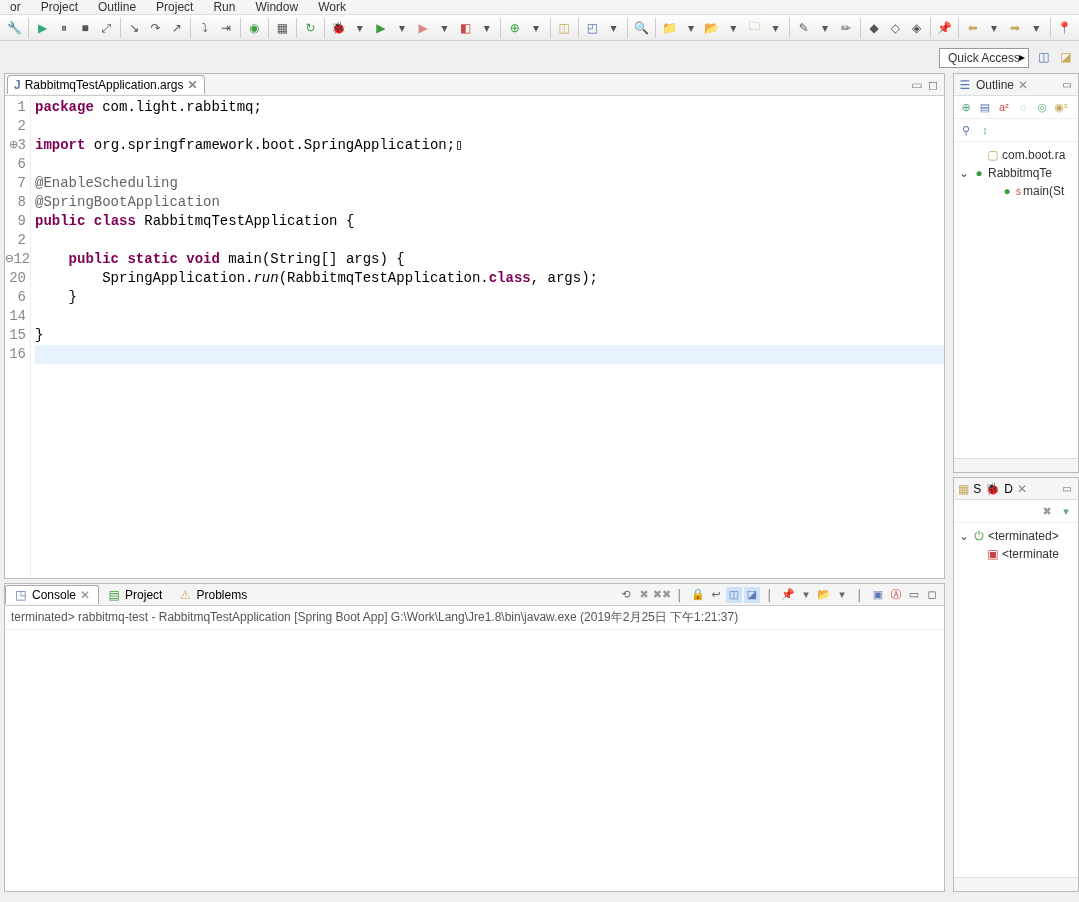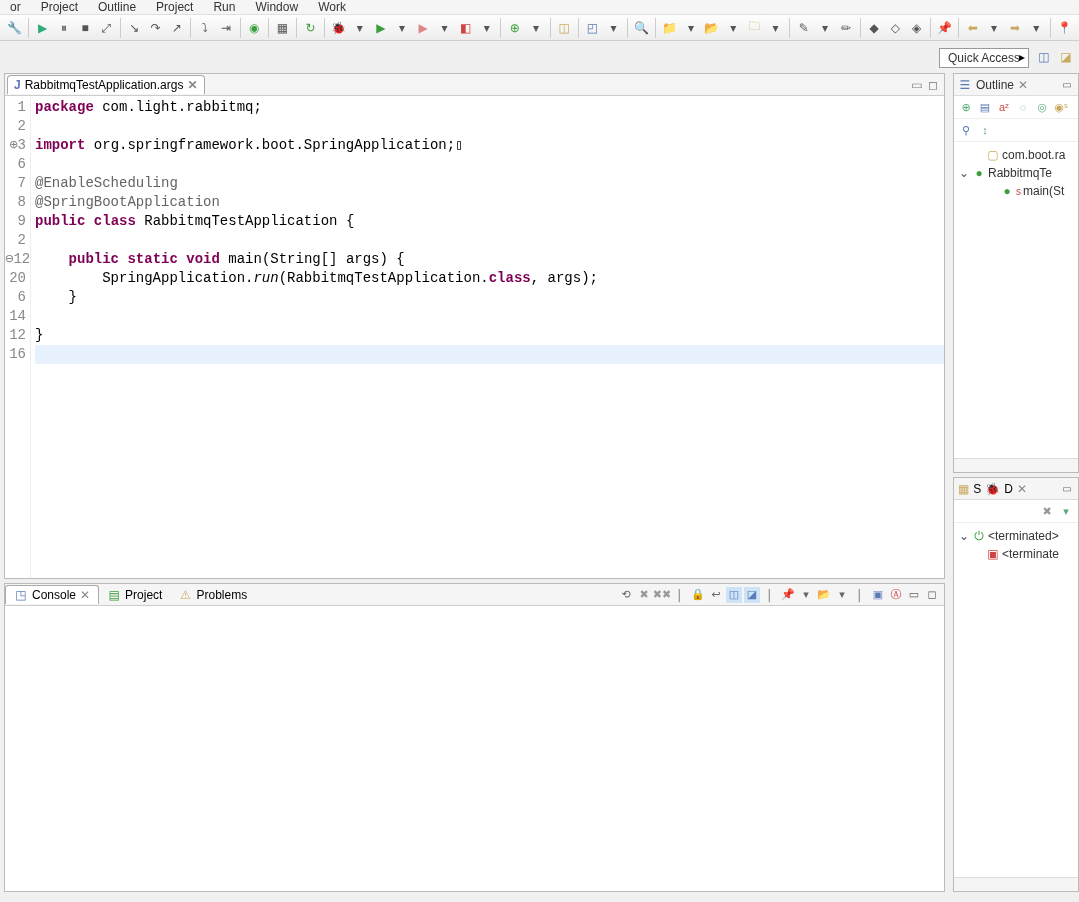--- a/index.html
+++ b/index.html
@@ -321,21 +321,21 @@
             <div>⊕3</div>
             <div>6</div>
             <div>7</div>
             <div>8</div>
             <div>9</div>
             <div>2</div>
             <div>⊖12</div>
             <div>20</div>
             <div>6</div>
             <div>14</div>
-            <div>12</div>
+            <div>15</div>
             <div>16</div>
           </div>
         <div class="code" id="code"><div class="code-line"><span class="kw">package</span> com.light.rabbitmq;</div><div class="code-line">&nbsp;</div><div class="code-line"><span class="kw">import</span> org.springframework.boot.SpringApplication;▯</div><div class="code-line">&nbsp;</div><div class="code-line"><span class="ann">@EnableScheduling</span></div><div class="code-line"><span class="ann">@SpringBootApplication</span></div><div class="code-line"><span class="kw">public</span> <span class="kw">class</span> RabbitmqTestApplication {</div><div class="code-line">&nbsp;</div><div class="code-line">    <span class="kw">public</span> <span class="kw">static</span> <span class="kw">void</span> main(String[] args) {</div><div class="code-line">        SpringApplication.<span class="mth">run</span>(RabbitmqTestApplication.<span class="kw">class</span>, args);</div><div class="code-line">    }</div><div class="code-line">&nbsp;</div><div class="code-line">}</div><div class="code-line hl-cursor">&nbsp;</div></div>
       </div>
     </div>
 
     <div class="console-pane">
       <div class="console-tabs">
         <div class="ctab active">
           <span class="cicon" style="color:#5b7bb7">◳</span>
@@ -364,20 +364,21 @@
           <span>▾</span>
           <span style="color:#c9a95e">📂</span>
           <span>▾</span>
           <span>│</span>
           <span style="color:#5b7bb7">▣</span>
           <span style="color:#c44">Ⓐ</span>
           <span>▭</span>
           <span>◻</span>
         </div>
       </div>
+      <div class="console-status">terminated&gt; rabbitmq-test - RabbitmqTestApplication [Spring Boot App] G:\Work\Lang\Jre1.8\bin\javaw.exe (2019年2月25日 下午1:21:37)</div>
       <div class="console-body"></div>
     </div>
   </div>
 
   <div class="right-col">
 
     <div class="right-panel outline-panel">
       <div class="panel-head">
         <span class="picon" style="color:#5b7bb7">☰</span>
         <span class="ptitle">Outline</span>

